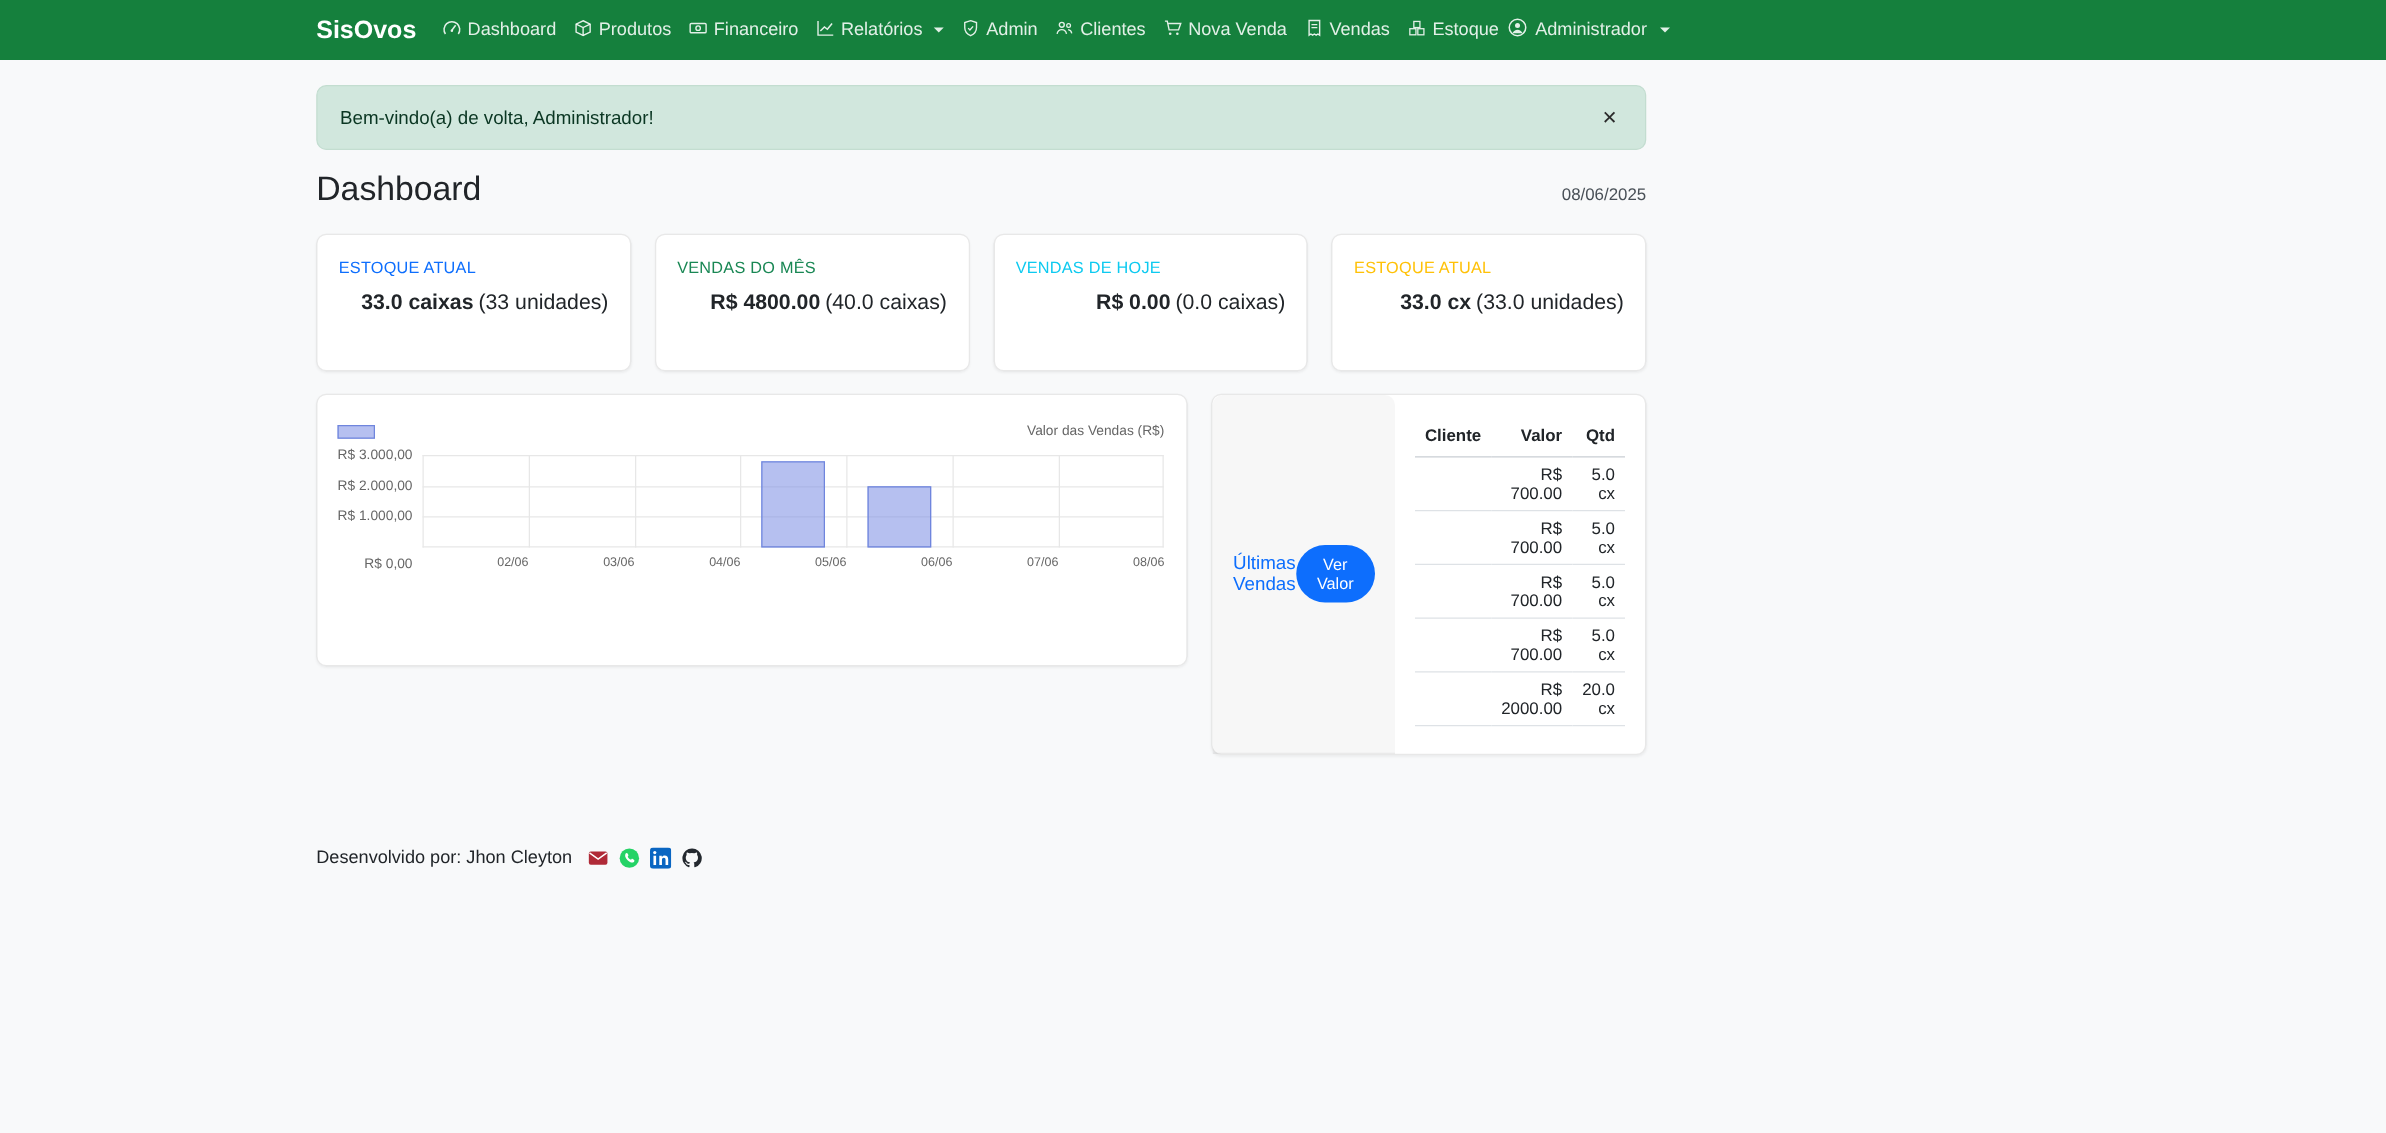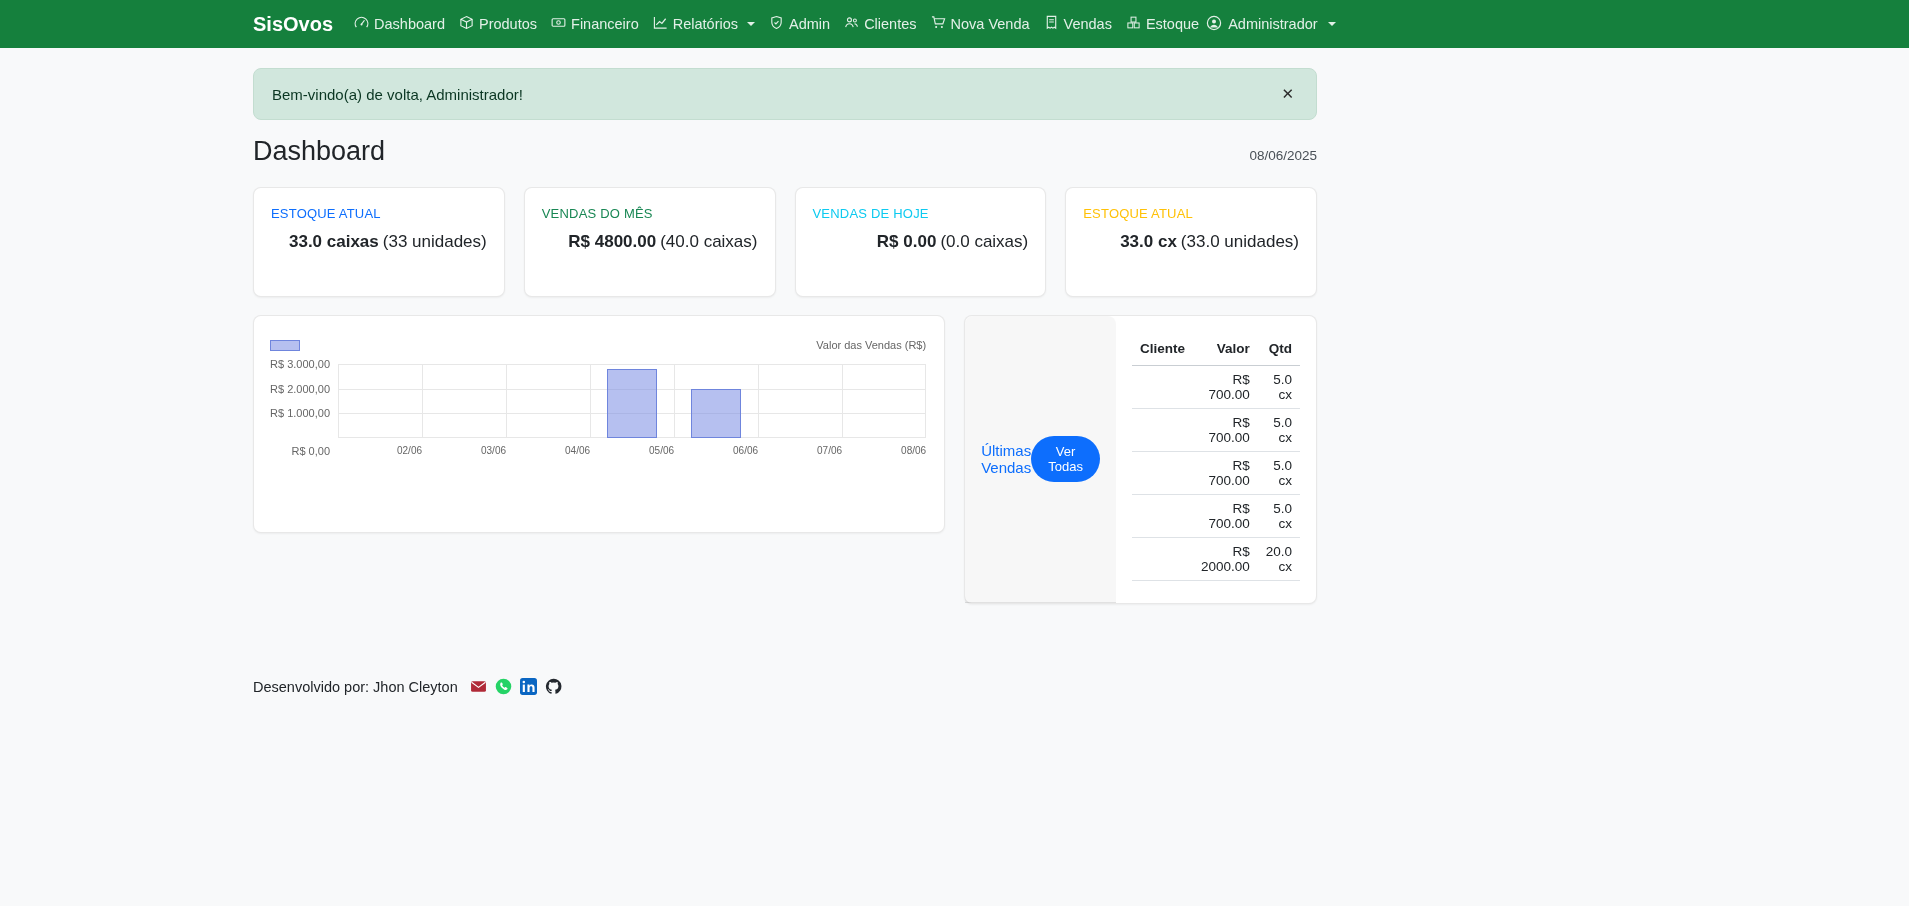--- a/index.html
+++ b/index.html
@@ -75,21 +75,21 @@
   table.sales th { text-align:left; font-weight:700; padding:9px 8px; border-bottom:1px solid #c9ced3; }
   table.sales td { padding:6px 8px; border-bottom:1px solid #dee2e6; height:27px; }
   .col-num { text-align:right !important; }
   .col-valor { width:105px; }
   .col-qtd { width:78px; }
 
   
   .footer { margin-top:74px; display:flex; justify-content:space-between; align-items:flex-start; }
   .footer-copy { font-size:14.5px; color:#212529; }
   .footer-company { font-size:12px; color:#6c757d; margin-top:12px; }
-  .footer-right { display:flex; align-items:center; gap:12px; }
+  .footer-right { display:flex; gap:12px; }
   .footer-dev { font-size:14.5px; color:#212529; }
   .footer-icons { display:flex; align-items:center; gap:8px; }
   .footer-icons a { display:inline-flex; cursor:pointer; }
 </style>
 </head>
 <body>
 
 <nav class="navbar">
   <div class="nav-inner">
     <a class="brand">SisOvos</a>
@@ -257,21 +257,21 @@
             <div class="x-tick">06/06</div>
             <div class="x-tick">07/06</div>
             <div class="x-tick">08/06</div>
           </div>
       </div>
     </div>
 
     <div class="card sales-card">
       <div class="card-header">
         <span>Últimas Vendas</span>
-        <button class="btn-primary">Ver Todas</button>
+        <button class="btn-primary">Ver Valor</button>
       </div>
       <div class="sales-body">
         <table class="sales">
           <thead>
             <tr>
               <th>Cliente</th>
               <th class="col-num col-valor">Valor</th>
               <th class="col-num col-qtd">Qtd</th>
             </tr>
           </thead>

